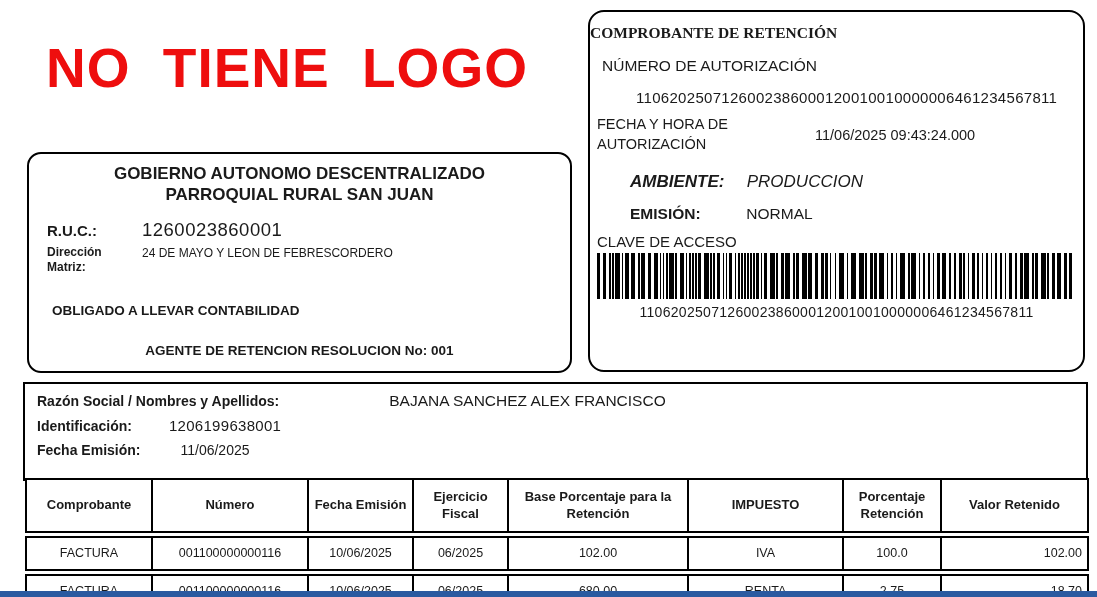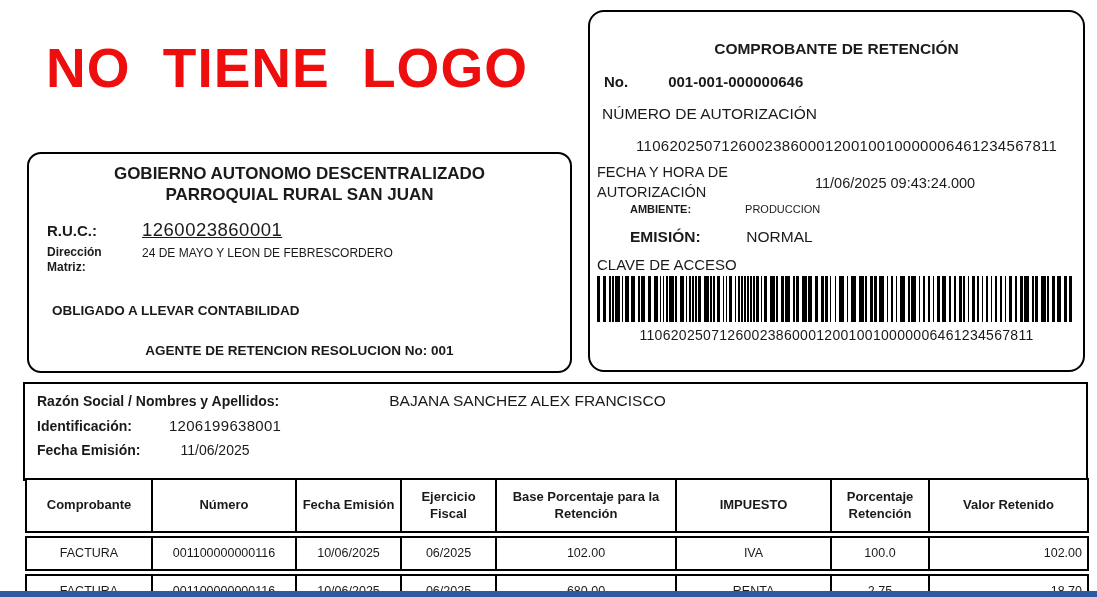--- a/index.html
+++ b/index.html
@@ -21,42 +21,42 @@
   #emitter-box {
     position:absolute; left:27px; top:152px; width:545px; height:221px;
     border:2px solid #000; border-radius:14px; background:#fff;
   }
   .emitter-title {
     margin:9px auto 0; max-width:450px; text-align:center;
     font-weight:bold; font-size:17px; line-height:1.25;
   }
   .ruc-row { display:flex; margin:13px 0 0 18px; align-items:baseline; }
   .ruc-label { font-weight:bold; font-size:15px; width:95px; flex:none; }
-  .ruc-value { font-size:18.5px; letter-spacing:0.5px;text-decoration:underline; }
+  .ruc-value { font-size:18.5px; letter-spacing:0.5px; }
   .dir-row { display:flex; margin:4px 0 0 18px; }
   .dir-label { font-weight:bold; font-size:12px; width:95px; flex:none; line-height:1.3; }
   .dir-value { font-size:12px; padding-top:1px; }
   .obligado { margin:27px 0 0 23px; font-weight:bold; font-size:13.5px; }
   .agente { position:absolute; left:0; right:0; bottom:13px; text-align:center;
     font-weight:bold; font-size:13.5px; }
 
   
   #receipt-box {
     position:absolute; left:588px; top:10px; width:497px; height:362px;
     border:2px solid #000; border-radius:16px; background:#fff;
   }
-  .receipt-title { margin-top:28px; text-align:center; font-weight:bold; font-size:15.5px; }
+  .receipt-title { margin-top:12px; text-align:left; font-weight:bold; font-size:15.5px;font-family:Liberation Serif, serif; }
   .no-row { margin:15px 0 0 14px; font-weight:bold; font-size:15px; }
   .no-row .no-label { display:inline-block; width:60px; }
   .auth-label { margin:15px 0 0 12px; font-weight:normal; font-size:15.5px; }
   .auth-number { margin:14px 0 0 46px; font-size:15px; letter-spacing:0.3px; }
   .fecha-row { display:flex; margin:9px 0 0 7px; align-items:center; }
   .fecha-label { width:150px; flex:none; font-size:14.5px; line-height:1.35; }
   .fecha-value { font-size:14.5px; margin-left:68px; }
-  .amb-row { margin:1px 0 0 40px; font-size:11px; }
+  .amb-row { margin:18px 0 0 40px; font-size:17px;font-style:italic; }
   .amb-row .kv-label { display:inline-block; width:112px; font-weight:bold; }
   .emi-row { margin:13px 8px 0 40px; font-size:15.5px; }
   .emi-row .kv-label { display:inline-block; width:112px; font-weight:bold; }
   .clave-label { margin:10px 0 0 7px; font-size:15px; }
   #barcode { margin:3px 0 0 7px; width:478px; height:46px; display:flex; align-items:stretch; }
   #barcode .bar { background:#000; flex:none; }
   .clave-number { margin-top:5px; text-align:center; font-size:14px; letter-spacing:0.3px; }
 
   
   #customer-box {
@@ -74,21 +74,21 @@
   .t-row { display:flex; border:2px solid #000; background:#fff; }
   .t-header { height:55px; margin-bottom:3px; }
   .t-data { height:35px; margin-bottom:3px; }
   .t-cell {
     display:flex; align-items:center; justify-content:center; text-align:center;
     border-left:2px solid #000; padding:0 4px; line-height:1.25;
   }
   .t-cell:first-child { border-left:none; }
   .t-header .t-cell { font-weight:bold; font-size:13px; }
   .t-data .t-cell { font-size:12.5px; }
-  .c0{width:124px;flex:none;} .c1{width:144px;flex:none;} .c2{width:105px;flex:none;}
+  .c0{width:124px;flex:none;} .c1{width:156px;flex:none;} .c2{width:105px;flex:none;}
   .c3{width:95px;flex:none;}  .c4{width:180px;flex:none;} .c5{width:155px;flex:none;}
   .c6{width:98px;flex:none;} .c7{flex:1;}
   .t-data .c7 { justify-content:flex-end; padding-right:5px; }
 
   
   #bottom-bar { position:absolute; left:0; top:591px; width:1097px; height:6px; }
 </style>
 </head>
 <body>
 
@@ -105,24 +105,20 @@
     <div class="dir-row">
       <span class="dir-label">Dirección Matriz:</span>
       <span class="dir-value">24 DE MAYO Y LEON DE FEBRESCORDERO</span>
     </div>
     <div class="obligado">OBLIGADO A LLEVAR CONTABILIDAD</div>
     <div class="agente">AGENTE DE RETENCION RESOLUCION No: 001</div>
   </div>
 
   <div id="receipt-box">
     <div class="receipt-title">COMPROBANTE DE RETENCIÓN</div>
-    <div class="no-row">
-      <span class="no-label">No.</span>
-      <span>001-001-000000646</span>
-    </div>
     <div class="auth-label">NÚMERO DE AUTORIZACIÓN</div>
     <div class="auth-number">1106202507126002386000120010010000006461234567811</div>
     <div class="fecha-row">
       <span class="fecha-label">FECHA Y HORA DE AUTORIZACIÓN</span>
       <span class="fecha-value">11/06/2025 09:43:24.000</span>
     </div>
     <div class="amb-row">
       <span class="kv-label">AMBIENTE:</span>
       <span>PRODUCCION</span>
     </div>

